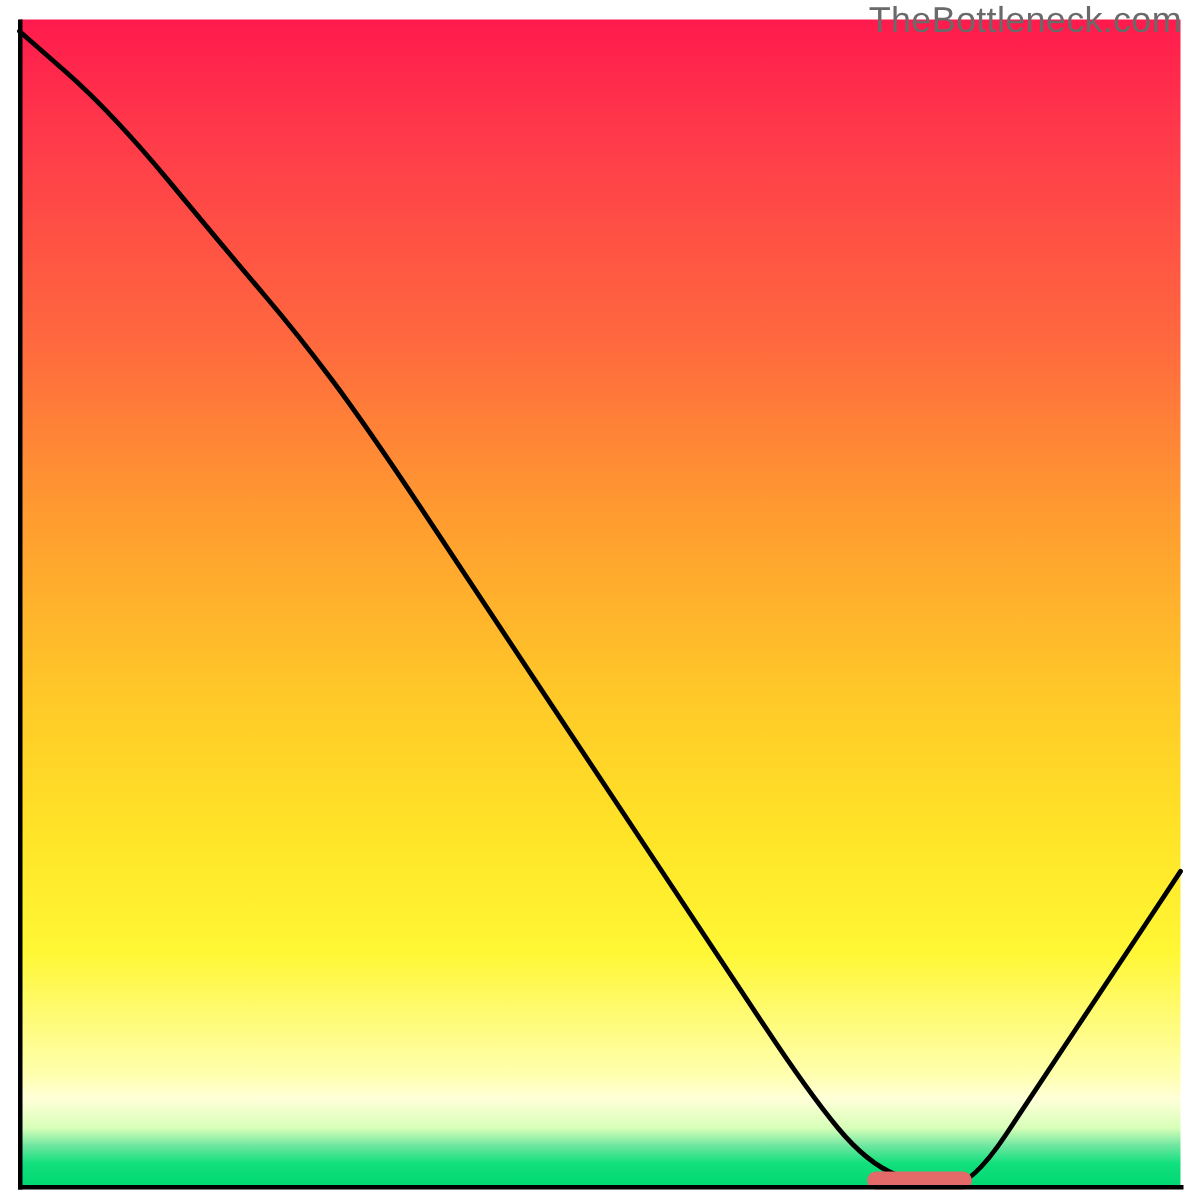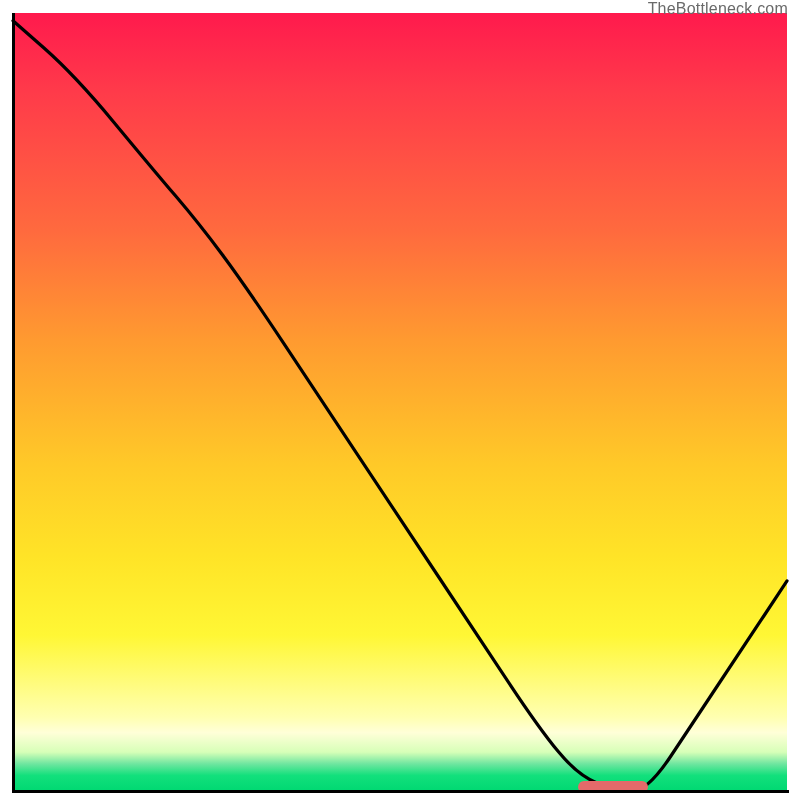--- a/index.html
+++ b/index.html
@@ -56,21 +56,21 @@
     left: 12px;
     top: 790px;
     width: 777px;
     height: 3px;
   }
   .watermark {
     position: absolute;
     top: 0px;
     right: 12px;
     color: #6a6a6a;
-    font-size: 16px;
+    font-size: 24px;
     font-weight: 500;
     letter-spacing: 0.2px;
   }
   svg.curve {
     position: absolute;
     left: 13px;
     top: 13px;
     width: 774px;
     height: 778px;
     overflow: visible;

